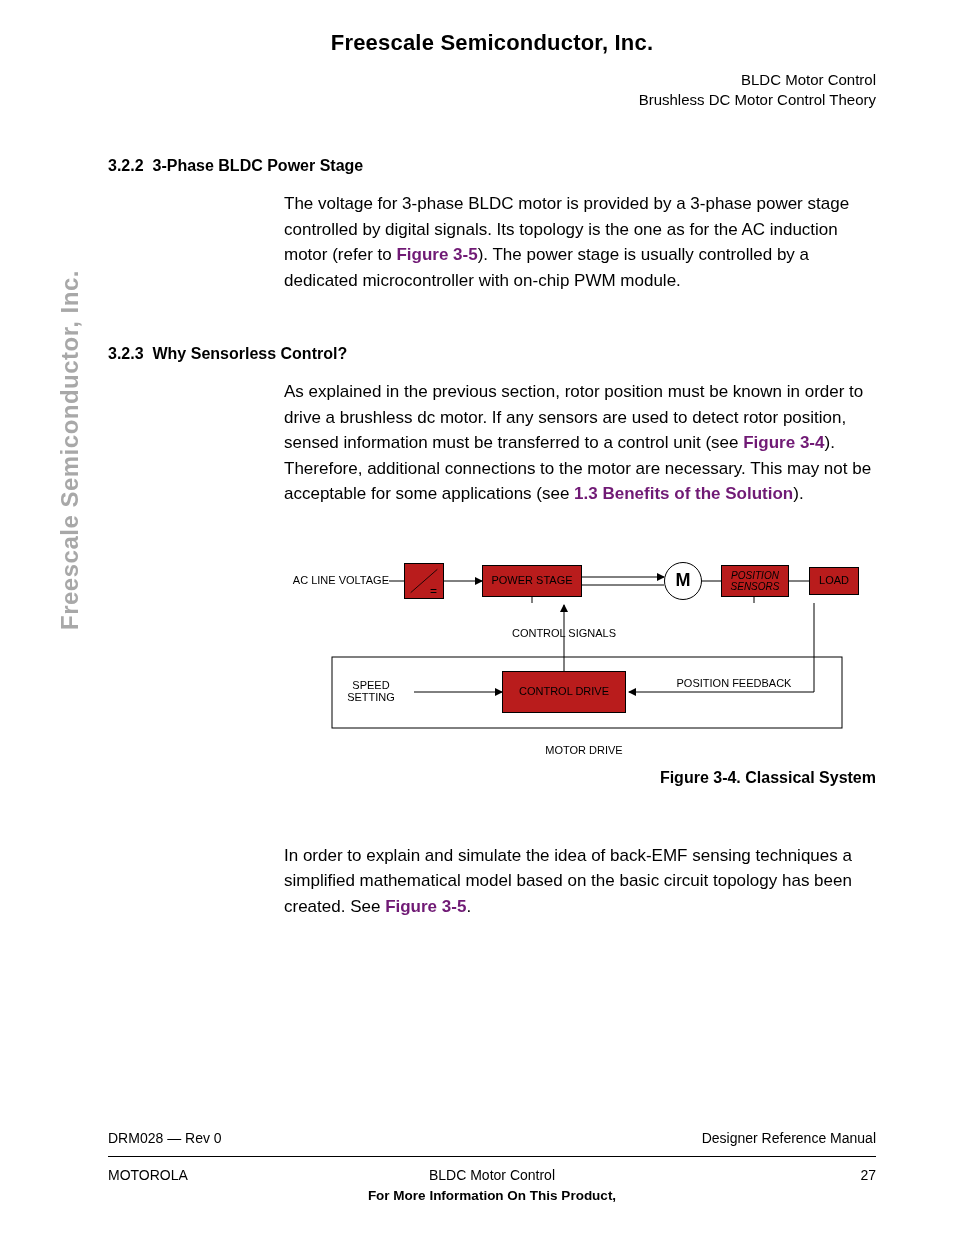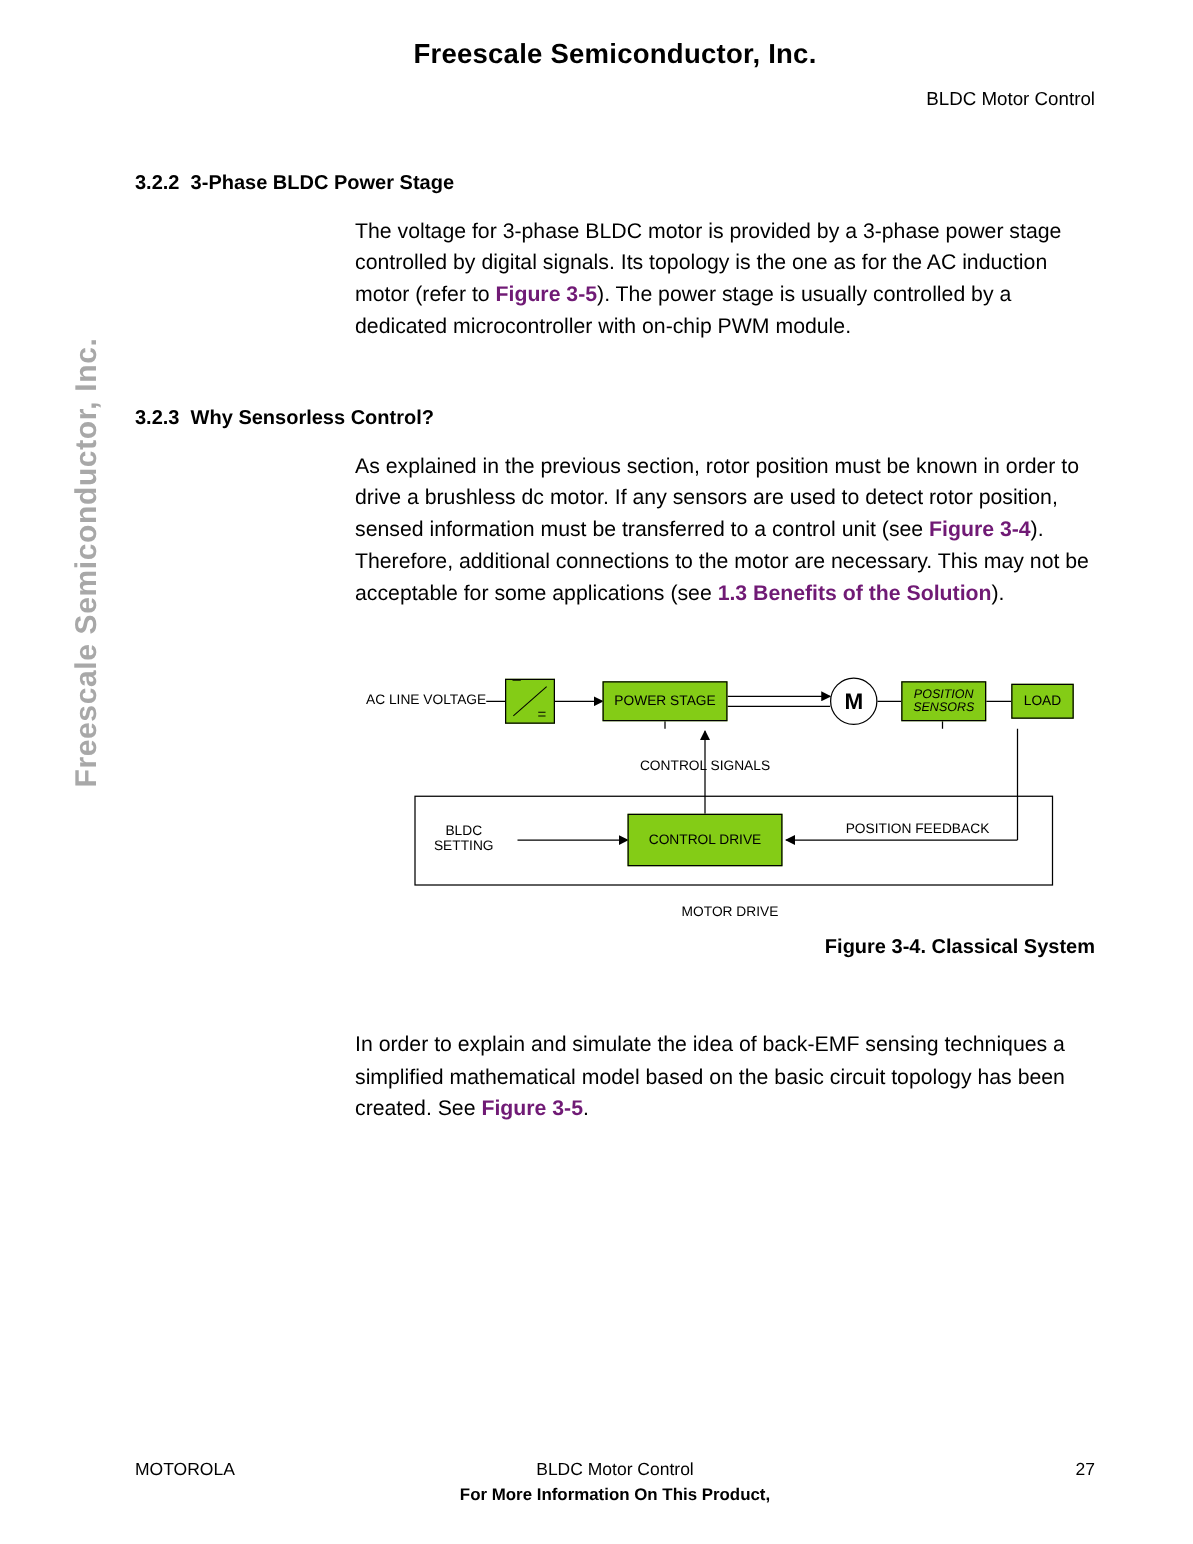--- a/index.html
+++ b/index.html
@@ -99,21 +99,21 @@
     font-size: 13.5px;
     text-align: center;
     line-height: 1.3;
   }
 
   
   .fig { position: relative; width: 590px; height: 210px; font-size: 11px; }
   .box {
     position: absolute;
     border: 1px solid #000;
-    background: #84cc16;
+    background: #b91c1c;
     display: flex; align-items: center; justify-content: center;
     text-align: center;
     line-height: 1.1;
     padding: 2px;
   }
   .lbl { position: absolute; text-align: center; line-height: 1.1; }
   .mcirc {
     position: absolute;
     border: 1px solid #000;
     border-radius: 50%;
@@ -123,20 +123,21 @@
   }
   svg.lines { position: absolute; left:0; top:0; width:100%; height:100%; }
 </style>
 </head>
 <body>
 
 <div class="page">
   <div class="topband">Freescale Semiconductor, Inc.</div>
   <div class="topright">
     <div>BLDC Motor Control</div>
+    <div>Brushless DC Motor Control Theory</div>
   </div>
 
   <div class="sec-heading">
     <span>3.2.2</span>&nbsp;
     <span>3-Phase BLDC Power Stage</span>
   </div>
   <div class="sec-body">
     <span>The voltage for 3-phase BLDC motor is provided by a 3-phase power stage controlled by digital signals. Its topology is the one as for the AC induction motor (refer to </span><span class="link">Figure 3-5</span><span>). The power stage is usually controlled by a dedicated microcontroller with on-chip PWM module.</span>
   </div>
 
@@ -195,36 +196,40 @@
       <div class="box" style="left:198px; top:18px; width:100px; height:32px;">POWER STAGE</div>
 
       <div class="mcirc" style="left:380px; top:15px; width:38px; height:38px;">M</div>
 
       <div class="box" style="left:437px; top:18px; width:68px; height:32px; font-size:10px;font-style:italic;">POSITION SENSORS</div>
 
       <div class="box" style="left:525px; top:20px; width:50px; height:28px;text-align:center;">LOAD</div>
 
       <div class="lbl" style="left:200px; top:80px; width:160px;">CONTROL SIGNALS</div>
 
-      <div class="lbl" style="left:52px; top:132px; width:70px; text-align:center;">BLDC SETTING</div>
+      <div class="lbl" style="left:52px; top:132px; width:70px; text-align:center;">SPEED SETTING</div>
 
       <div class="box" style="left:218px; top:124px; width:124px; height:42px;">CONTROL DRIVE</div>
 
       <div class="lbl" style="left:380px; top:130px; width:140px;">POSITION FEEDBACK</div>
 
       <div class="lbl" style="left:240px; top:197px; width:120px;">MOTOR DRIVE</div>
     </div>
   </div>
   <div class="figure-caption">Figure 3-4. Classical System</div>
 
   <div class="sec-body">
     <span>In order to explain and simulate the idea of back-EMF sensing techniques a simplified mathematical model based on the basic circuit topology has been created. See </span><span class="link">Figure 3-5</span><span>.</span>
   </div>
 
   <div class="footer">
+    <div class="footer-row1">
+      <span>DRM028 — Rev 0</span>
+      <span>Designer Reference Manual</span>
+    </div>
     <div class="footer-row2" style="position:relative;">
       <span>MOTOROLA</span>
       <span class="footer-center">BLDC Motor Control</span>
       <span>27</span>
     </div>
     <div class="footer-bold">For More Information On This Product,</div>
   </div>
 </div>
 
 <div class="vertical-brand">Freescale Semiconductor, Inc.</div>

